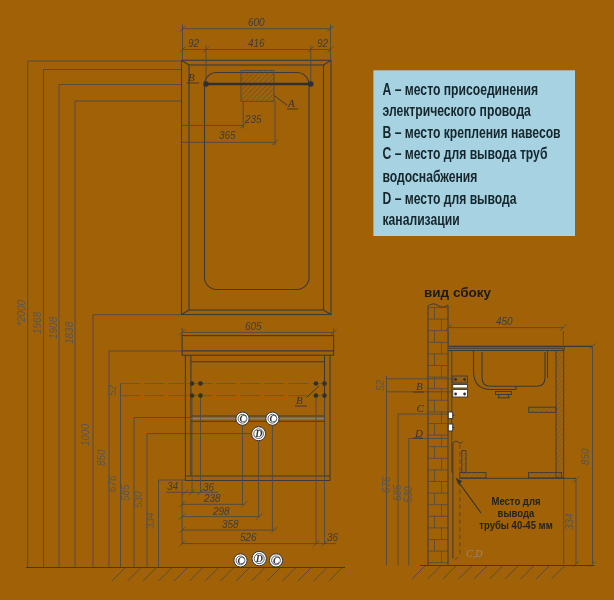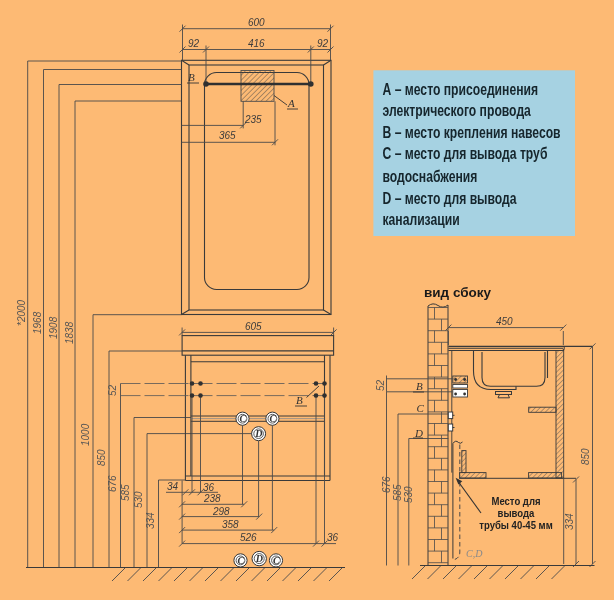--- a/index.html
+++ b/index.html
@@ -1,16 +1,16 @@
 <!DOCTYPE html>
 <html><head>
 <meta charset="utf-8">
 <style>
 html,body{margin:0;padding:0;background:#ffffff;}
-.page{position:relative;width:614px;height:600px;background:#fdba74;overflow:hidden;font-family:"Liberation Sans",sans-serif;}
+.page{position:relative;width:614px;height:600px;background:#a16207;overflow:hidden;font-family:"Liberation Sans",sans-serif;}
 svg text{font-family:"Liberation Sans",sans-serif;}
 .dim{font-style:italic;font-size:10px;fill:#3c3c3c;}
 .dimr{font-style:italic;font-size:10px;fill:#555;}
 .lbl{font-family:"Liberation Serif",serif;font-style:italic;font-size:11px;fill:#333;}
 .clet{font-family:"Liberation Serif",serif;font-style:italic;font-size:10px;fill:#333;font-weight:bold;}
 </style>
 </head>
 <body>
 <div class="page">
 <svg width="614" height="600" viewBox="0 0 614 600" xmlns="http://www.w3.org/2000/svg" shape-rendering="geometricPrecision">

